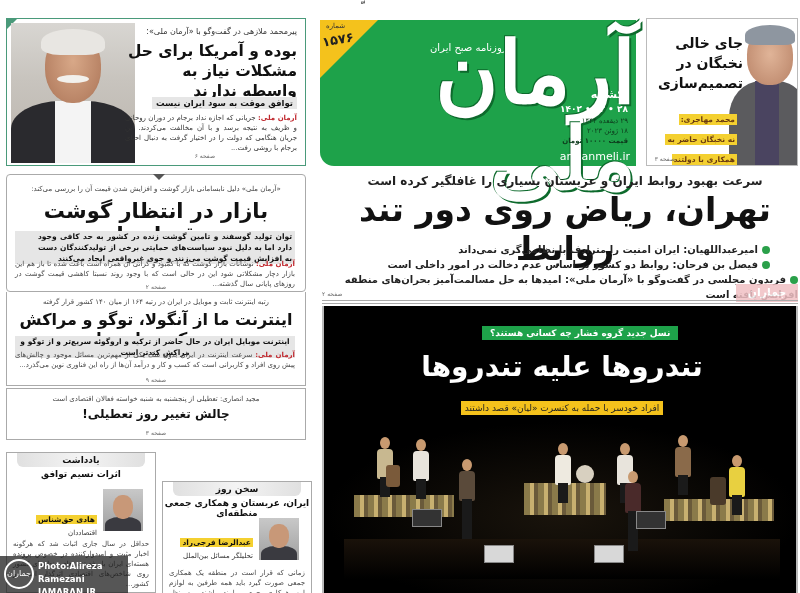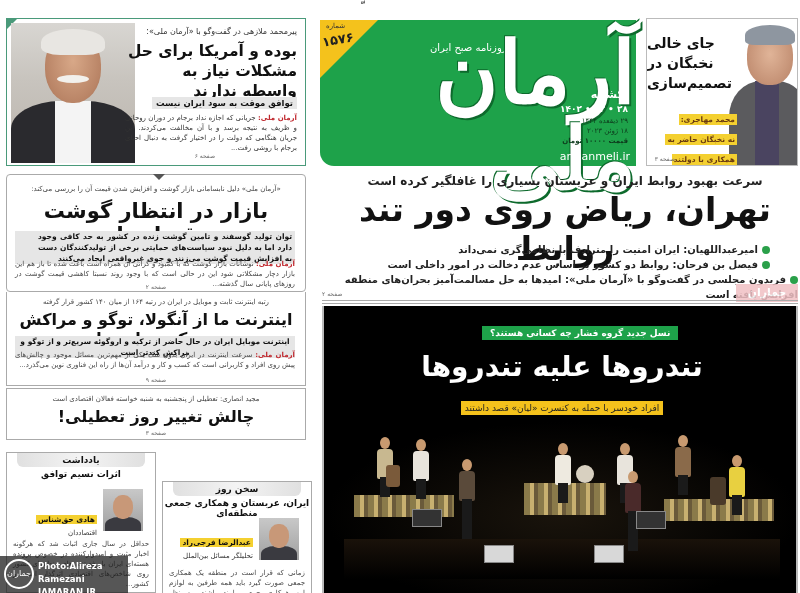--- a/index.html
+++ b/index.html
@@ -42,21 +42,21 @@
   #masthead .site { position: absolute; right: 6px; top: 130px; font-size: 11px; color: #fff; direction: ltr; font-family: "DejaVu Sans", sans-serif; }
   #mast-topmark { left: 360px; top: 0px; font-size: 12px; color: #222; }
 
   
   #box-mohajeri { left: 646px; top: 18px; width: 152px; height: 148px; border: 1px solid #bbb; background: #fff; overflow: hidden; }
   #box-mohajeri .photo { position: absolute; right: -2px; top: 0; width: 60px; height: 148px; }
   #box-mohajeri .photo .head { position: absolute; left: 8px; top: 10px; width: 46px; height: 56px; border-radius: 45%; background: radial-gradient(ellipse at 50% 45%, #e0b498 0%, #c08c70 80%); }
   #box-mohajeri .photo .hair { position: absolute; left: 6px; top: 6px; width: 50px; height: 20px; border-radius: 50% 50% 20% 20%; background: #8e96a0; }
   #box-mohajeri .photo .jacket { position: absolute; left: -10px; top: 62px; width: 80px; height: 90px; background: #5b5b5e; border-radius: 40% 40% 0 0; }
   #box-mohajeri .photo .shirt { position: absolute; left: 16px; top: 62px; width: 24px; height: 90px; background: #4a4460; }
-  #box-mohajeri .title { position: absolute; right: 54px; top: 14px; width: 96px; font-size: 14px; font-weight: bold; line-height: 20px; text-align: left; }
+  #box-mohajeri .title { position: absolute; right: 54px; top: 14px; width: 96px; font-size: 14px; font-weight: bold; line-height: 20px; text-align: right; }
   #box-mohajeri .quote { position: absolute; right: 60px; top: 60px; width: 90px; margin-top: 28px; }
   #box-mohajeri .quote span { display: inline-block; background: #f4d030; font-size: 7.5px; font-weight: bold; color: #6a3a10; line-height: 11px; margin-bottom: 2px; padding: 0 2px; }
   #box-mohajeri .pageref { position: absolute; right: 122px; top: 136px; font-size: 6px; color: #666; }
 
   
   #main-kicker { left: 330px; top: 174px; width: 470px; text-align: center; font-size: 12px; font-weight: bold; color: #222; }
   #main-title { left: 330px; top: 190px; width: 470px; text-align: center; font-size: 33px; font-weight: bold; color: #111; letter-spacing: -1px; }
   #main-bullets { left: 330px; top: 242px; width: 440px; }
   #main-bullets .item { font-size: 10px; font-weight: bold; color: #222; text-align: right; line-height: 15px; }
   #main-bullets .dot { display: inline-block; width: 8px; height: 8px; border-radius: 50%; background: #2aa04a; margin-left: 4px; vertical-align: middle; }
@@ -250,21 +250,21 @@
 <div class="lbox" id="box-internet">
   <div class="kicker" style="top:6px;">رتبه اینترنت ثابت و موبایل در ایران در رتبه ۱۶۴ از میان ۱۴۰ کشور قرار گرفته</div>
   <div class="title" style="top:18px; font-size:16px;">اینترنت ما از آنگولا، توگو و مراکش هم کندتر است!</div>
   <div class="hl" style="top:44px; text-align:center;">اینترنت موبایل ایران در حال حاضر از ترکیه و اروگوئه سریع‌تر و از توگو و مراکش کندتر است</div>
   <div class="body" style="top:58px;"><span class="src">آرمان ملی:</span> <span>سرعت اینترنت در ایران بدون شک یکی از مهم‌ترین مسائل موجود و چالش‌های پیش روی افراد و کاربرانی است که کسب و کار و درآمد آن‌ها از راه این فناوری نوین می‌گذرد...</span></div>
   <div class="pageref" style="top:84px;">صفحه ۹</div>
 </div>
 
 <div class="lbox" id="box-holiday">
   <div class="kicker" style="top:6px;">مجید انصاری: تعطیلی از پنجشنبه به شنبه خواسته فعالان اقتصادی است</div>
-  <div class="title" style="top:18px; font-size:16px;">چالش تغییر روز تعطیلی!</div>
+  <div class="title" style="top:18px; font-size:12px;">چالش تغییر روز تعطیلی!</div>
   <div class="pageref" style="top:40px;">صفحه ۳</div>
 </div>
 
 <div class="col-box" id="col-sokhan">
   <div class="tab">سخن روز</div>
   <div class="title">ایران، عربستان و همکاری جمعی منطقه‌ای</div>
   <div class="author-photo" style="right:12px;">
       <div class="b"></div>
       <div class="h"></div>
     </div>

